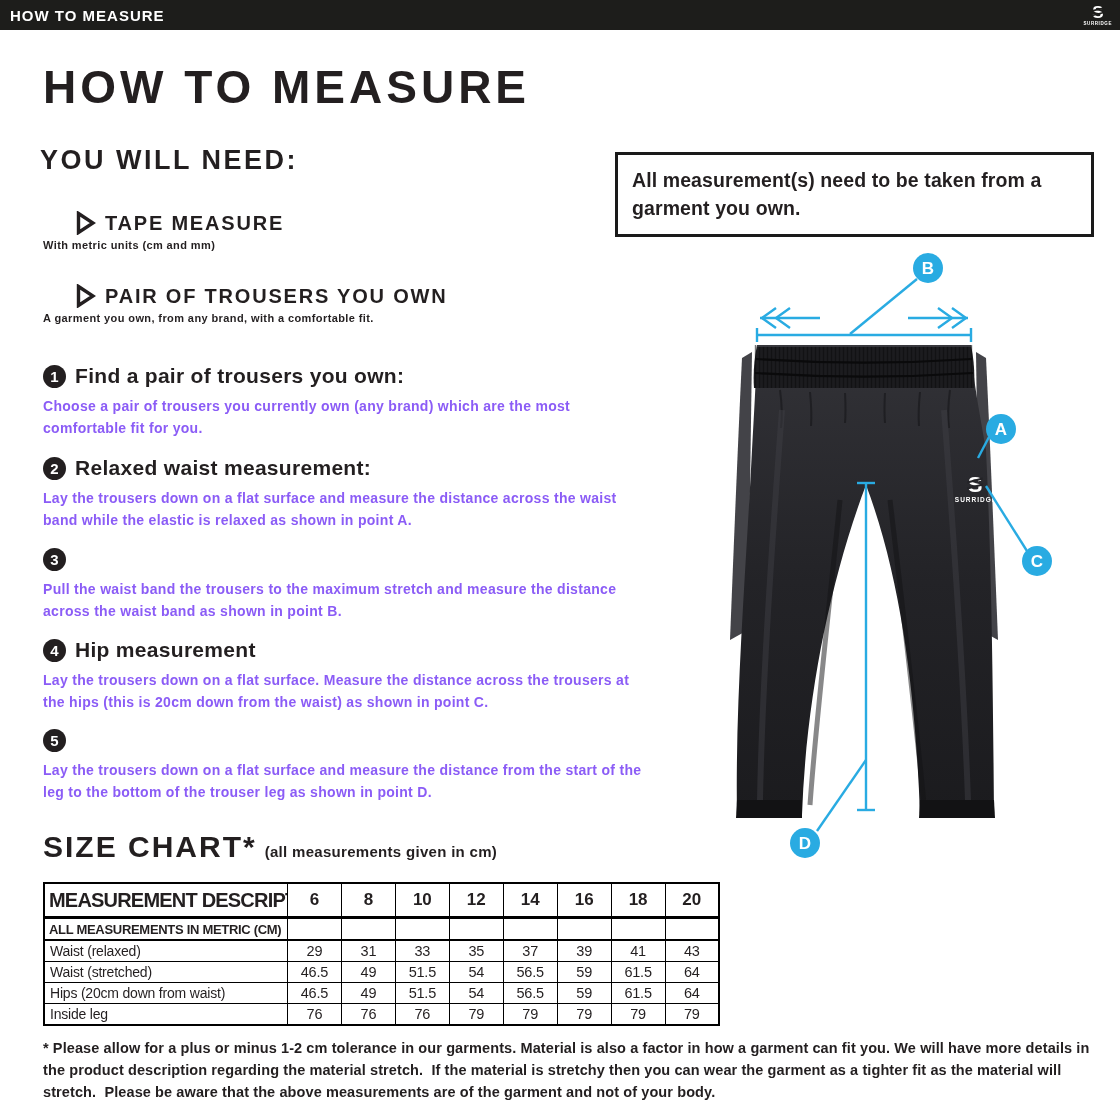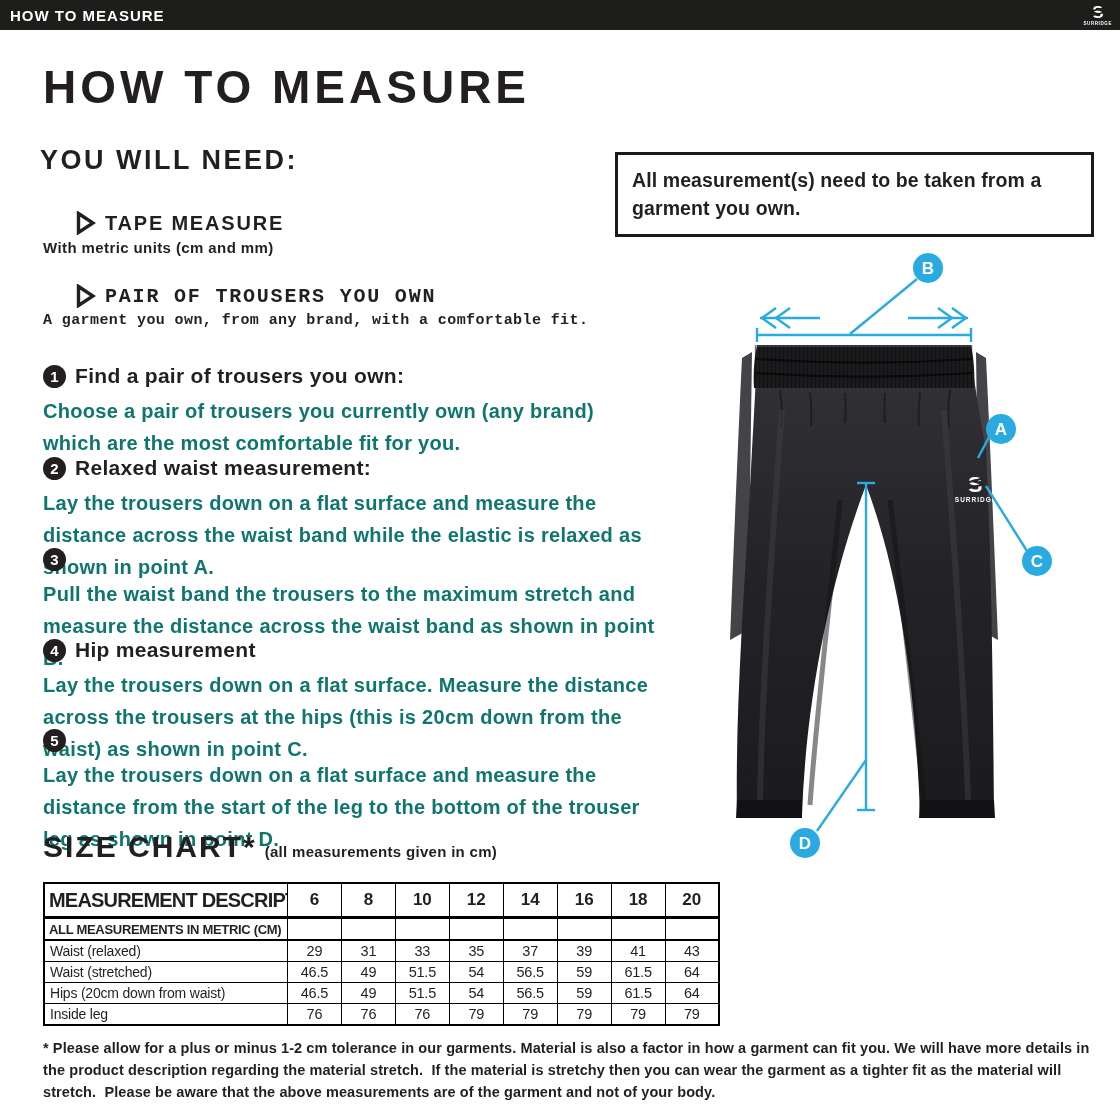--- a/index.html
+++ b/index.html
@@ -12,29 +12,29 @@
     display:flex;align-items:center;justify-content:space-between;}
   .topbar-title{color:#fff;font-size:15px;font-weight:700;letter-spacing:1px;padding-left:10px;}
   .topbar-logo{display:flex;flex-direction:column;align-items:center;padding-right:8px;line-height:1;}
   .topbar-logo .brand-txt{color:#fff;font-size:4.5px;font-weight:700;letter-spacing:.6px;margin-top:1px;}
   
   .abs{position:absolute;}
   .page-title{left:43px;top:64px;font-size:46px;font-weight:700;letter-spacing:4px;line-height:1;}
   .ywn{left:40px;top:146px;font-size:27px;font-weight:700;letter-spacing:2.5px;line-height:1.1;}
   .need-item .label-row{display:flex;align-items:center;gap:9px;padding-left:33px;}
   .need-item .label{font-size:20px;font-weight:700;letter-spacing:1.8px;}
-  .need-item .desc{font-size:15px;font-weight:700;letter-spacing:.4px;margin-top:4px;}
+  .need-item .desc{font-size:11px;font-weight:700;letter-spacing:.4px;margin-top:4px;}
   .need-1{left:43px;top:211px;}
-  .need-2{left:43px;top:284px;font-family:Liberation Mono, monospace;}
+  .need-2{left:43px;top:284px;}
   .step{left:43px;width:612px;}
   .step .head{display:flex;align-items:center;gap:9px;}
   .step .num{width:23px;height:23px;border-radius:50%;background:#231f20;color:#fff;
     font-size:15px;font-weight:700;display:flex;align-items:center;justify-content:center;flex:0 0 23px;}
   .step .title{font-size:21px;font-weight:700;letter-spacing:.3px;}
-  .step .body{font-size:20px;font-weight:700;letter-spacing:.3px;line-height:1.6;margin-top:7px;color:#0f766e;}
+  .step .body{font-size:14px;font-weight:700;letter-spacing:.3px;line-height:1.6;margin-top:7px;color:#8b5cf6;}
   .s1{top:364px;} .s2{top:456px;} .s3{top:548px;} .s4{top:638px;} .s5{top:729px;}
   
   .note-box{left:615px;top:152px;width:479px;box-sizing:border-box;border:3px solid #1a1a1a;
     padding:11px 14px;font-size:19.5px;font-weight:700;line-height:1.45;letter-spacing:.1px;}
   
   .sc-head{left:43px;top:832px;display:flex;align-items:baseline;gap:8px;}
   .sc-title{font-size:30px;font-weight:700;letter-spacing:2px;line-height:1;}
   .sc-sub{font-size:15px;font-weight:700;letter-spacing:.3px;}
   .sc-table-wrap{left:43px;top:882px;}
   table{border-collapse:collapse;table-layout:fixed;width:677px;border:2px solid #000;background:#fff;}

